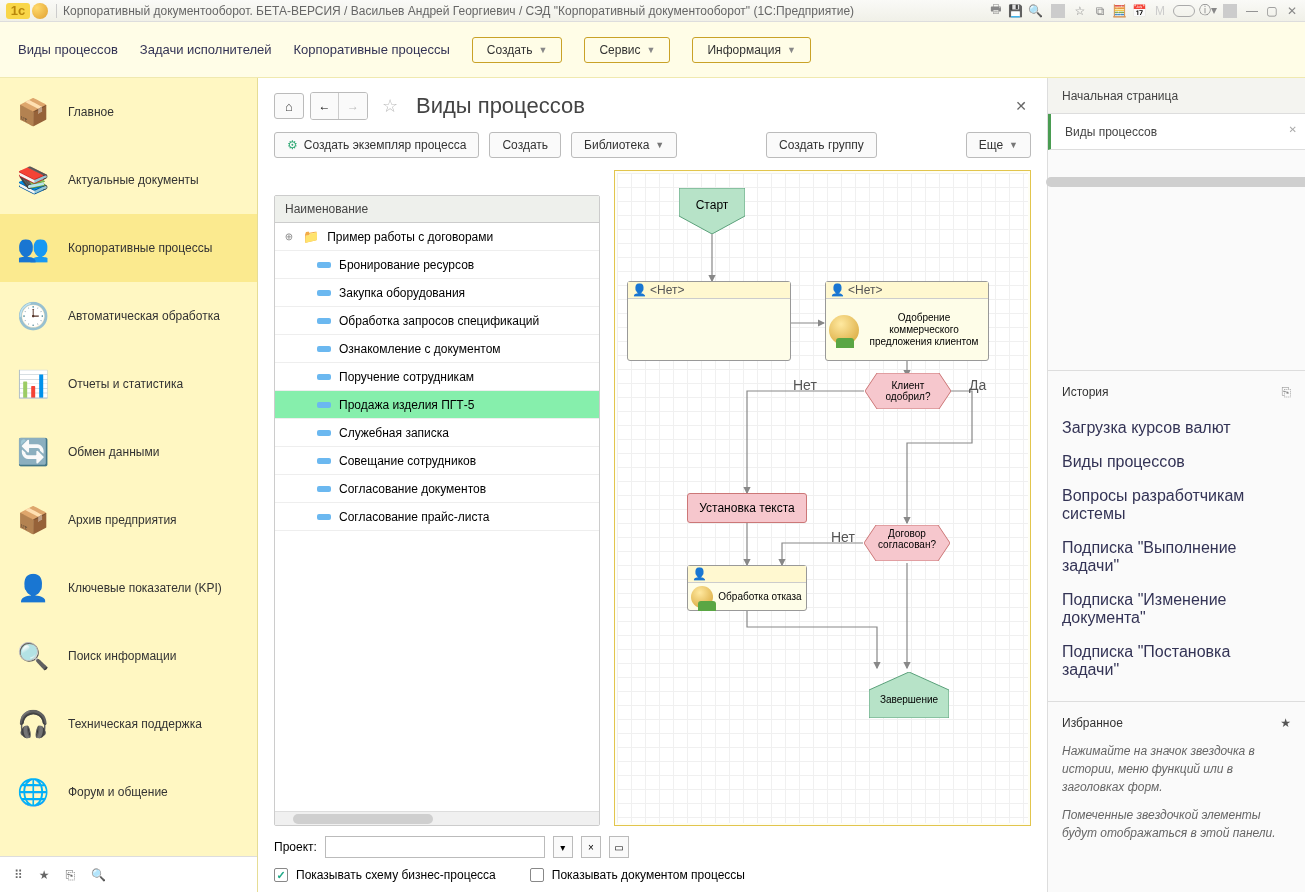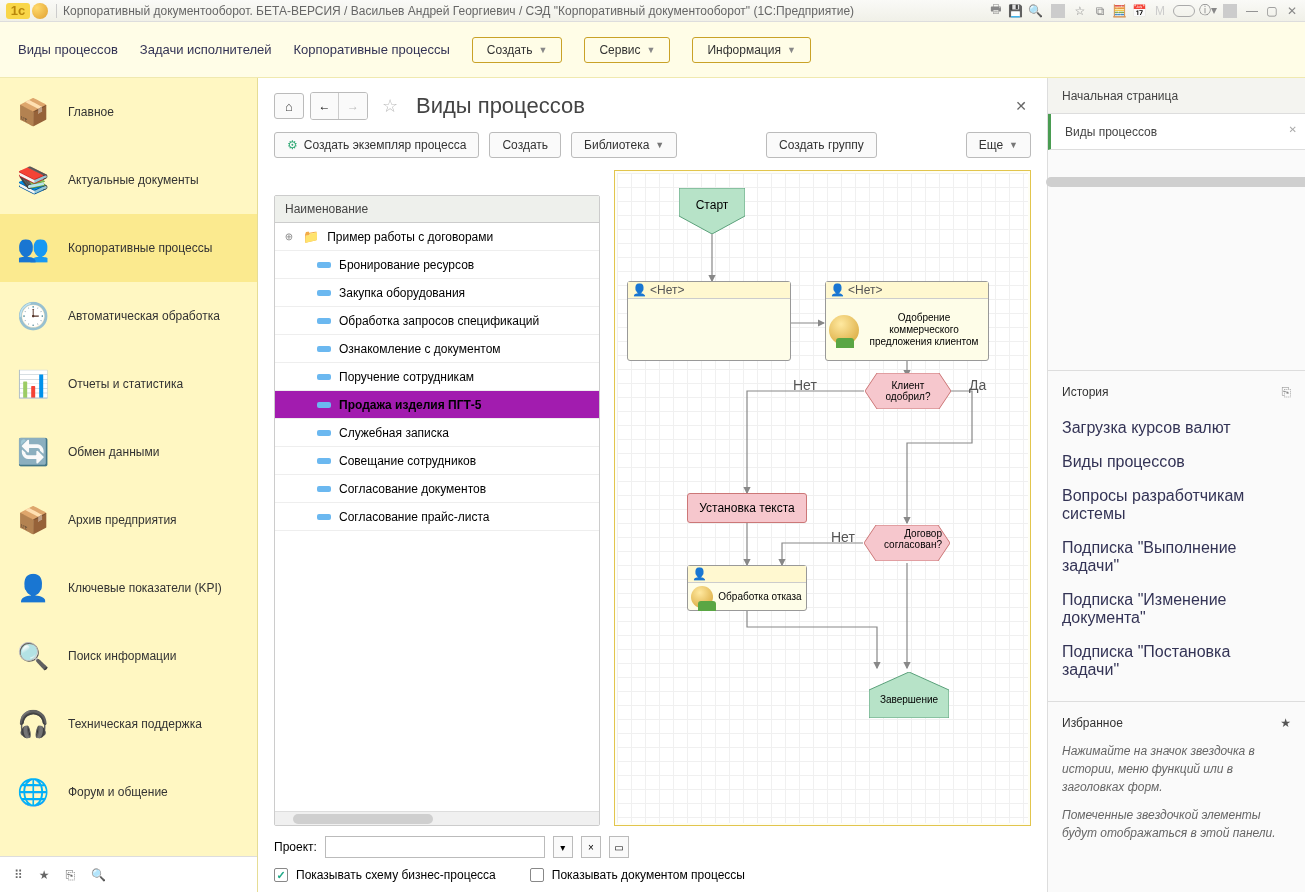--- a/index.html
+++ b/index.html
@@ -42,21 +42,21 @@
 .tb-btn { border: 1px solid #bbb; border-radius: 3px; background: #fafafa; padding: 5px 12px; display: flex; align-items: center; gap: 6px; cursor: pointer; font-size: 12px; color: #333; }
 .tb-btn .dd { color: #777; font-size: 9px; }
 .tb-spacer { flex: 1; }
 
 .content-row { flex: 1; display: flex; padding: 0 16px; gap: 14px; min-height: 0; }
 .tree-col { width: 326px; display: flex; flex-direction: column; margin-top: 25px; }
 .tree { flex: 1; border: 1px solid #ccc; border-radius: 2px; overflow: hidden; display: flex; flex-direction: column; }
 .tree-hdr { background: #eef0ec; border-bottom: 1px solid #ccc; padding: 6px 10px; font-size: 12px; color: #444; }
 .tree-body { flex: 1; overflow-y: auto; }
 .tree-row { display: flex; align-items: center; padding: 6px 8px; border-bottom: 1px solid #eee; gap: 8px; font-size: 12px; cursor: pointer; min-height: 28px; }
-.tree-row.sel { background: #a21caf; font-weight: bold; }
+.tree-row.sel { background: #86efac; }
 .exp { width: 12px; color: #888; font-size: 10px; text-align: center; }
 .folder { color: #e0a030; font-size: 13px; }
 .item-ico { width: 14px; height: 6px; background: #6bb8f0; border-radius: 2px; display: inline-block; }
 .tree-row .indent { width: 26px; }
 .hscroll { height: 14px; background: #f0f0f0; border-top: 1px solid #ddd; position: relative; }
 .hscroll .thumb { position: absolute; left: 18px; top: 2px; height: 10px; width: 140px; background: #cfcfcf; border-radius: 5px; }
 
 .diagram-col { flex: 1; border: 1px solid #e2c54d; background: #fefef5; padding: 2px; display: flex; flex-direction: row; min-height: 0; }
 .diagram { flex: 1; position: relative; background: #fff; background-image: linear-gradient(#f0f0f0 1px, transparent 1px), linear-gradient(90deg, #f0f0f0 1px, transparent 1px); background-size: 14px 14px; overflow: hidden; }
 .diagram svg { position: absolute; top: 0; left: 0; }
@@ -346,21 +346,21 @@
               </svg>
             <span style="position:absolute;width:100%;font-size:10px;line-height:1.1;padding:0 10px">Клиент одобрил?</span>
           </div>
           <span class="lbl-edge" style="left:176px;top:204px">Нет</span>
           <span class="lbl-edge" style="left:352px;top:204px">Да</span>
 
           <div class="shape" style="left:70px;top:320px;width:120px;height:30px;background:#f6c7cd;border:1px solid #c77;border-radius:3px">
             <span>Установка текста</span>
           </div>
 
-          <div class="shape" style="left:247px;top:352px;width:86px;height:28px;text-align:right;">
+          <div class="shape" style="left:247px;top:352px;width:86px;height:28px;">
             <svg width="86" height="36">
                 <polygon points="12,0 74,0 86,18 74,36 12,36 0,18" fill="#f6c7cd" stroke="#c77"></polygon>
               </svg>
             <span style="position:absolute;width:100%;font-size:10px;line-height:1.1;padding:0 8px">Договор согласован?</span>
           </div>
           <span class="lbl-edge" style="left:214px;top:356px">Нет</span>
 
           <div class="node" style="left:70px;top:392px;width:120px;height:46px;background:#fefde8">
             <div class="node-hdr">
                 <span>👤</span>

